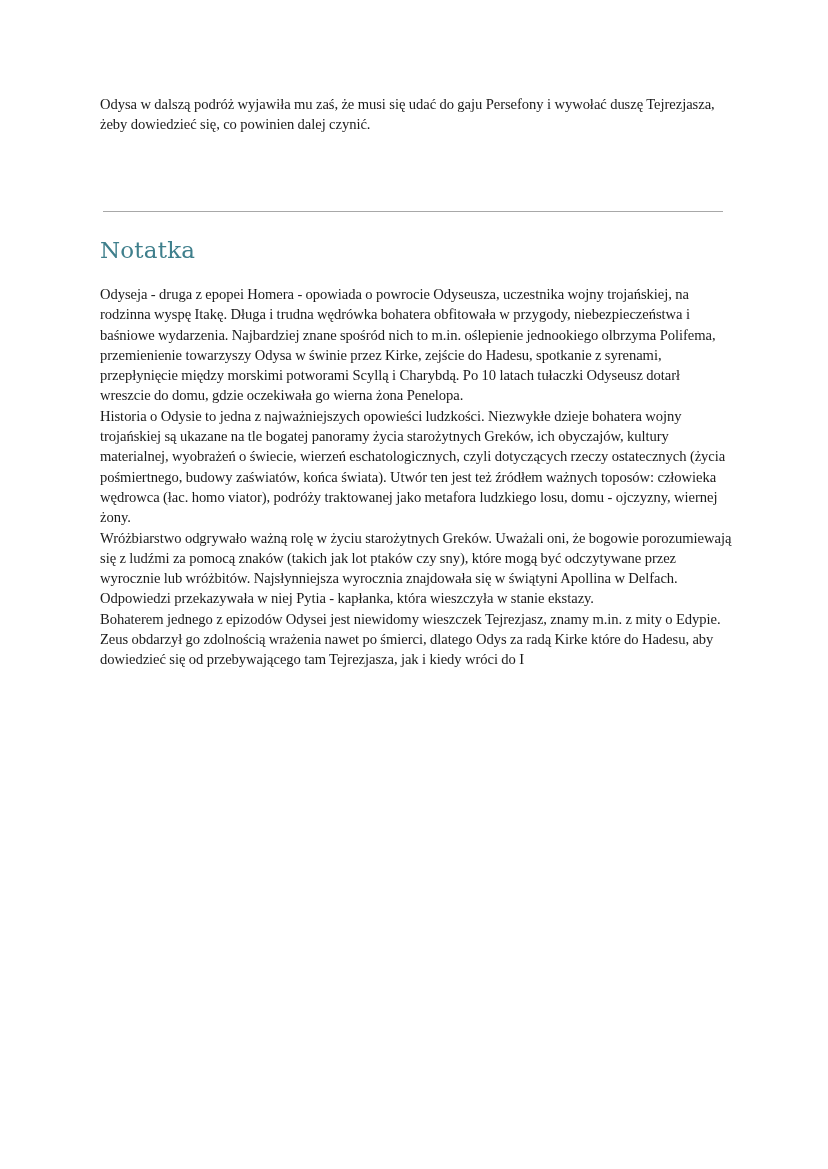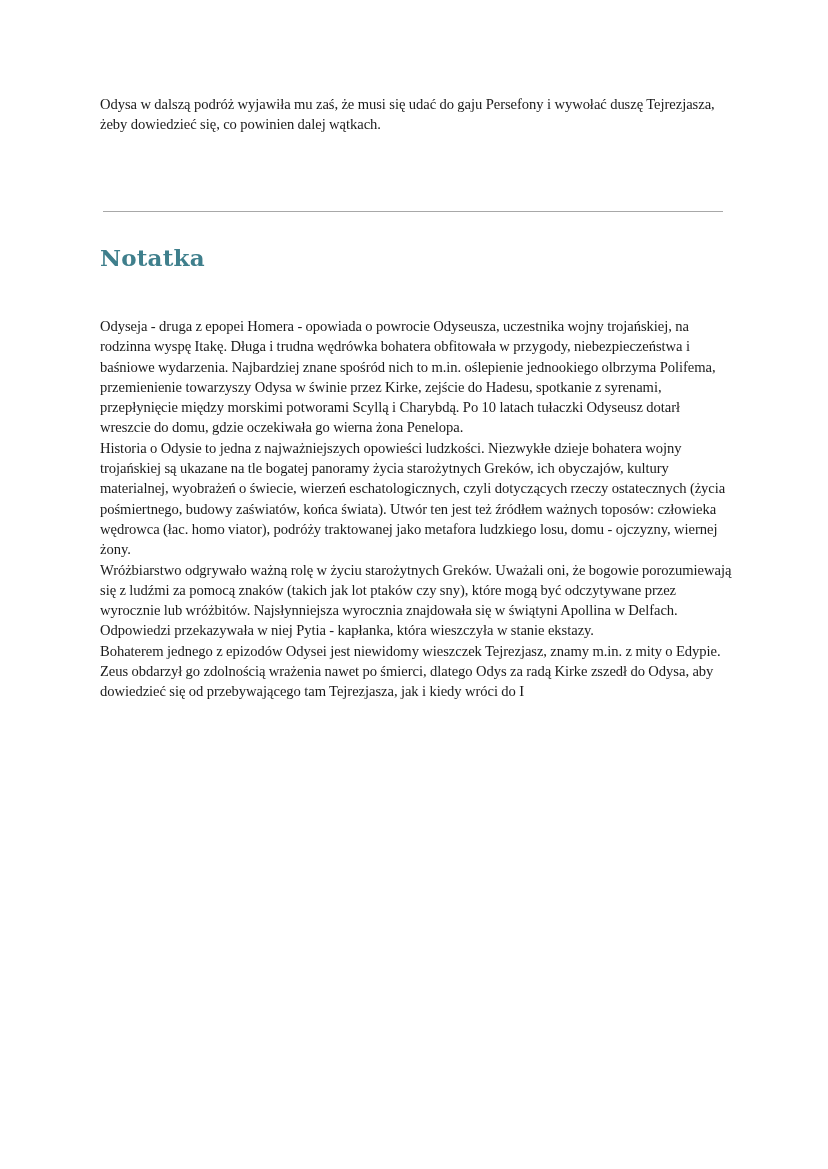--- a/index.html
+++ b/index.html
@@ -32,45 +32,45 @@
       position: absolute;
       left: 103px;
       top: 211px;
       width: 620px;
       height: 0;
       border-top: 1.5px solid #a8a8a8;
     }
     .heading {
       position: absolute;
       left: 100px;
-      top: 240px;
+      top: 232px;
       margin: 0;
       font-family: "DejaVu Serif", "Liberation Serif", serif;
-      font-weight: bold;
+      font-weight: normal;
       font-size: 23px;
       line-height: 36px;
       color: #3f7f8c;
       letter-spacing: 0.2px;
     }
     .note {
       position: absolute;
       left: 100px;
-      top: 316px;
+      top: 284px;
       width: 632px;
     }
   </style>
 </head>
 <body>
 
 <div class="page para-block">
-  <p>Odysa w dalszą podróż wyjawiła mu zaś, że musi się udać do gaju Persefony i wywołać duszę Tejrezjasza, żeby dowiedzieć się, co powinien dalej wątkach.</p>
+  <p>Odysa w dalszą podróż wyjawiła mu zaś, że musi się udać do gaju Persefony i wywołać duszę Tejrezjasza, żeby dowiedzieć się, co powinien dalej czynić.</p>
 </div>
 
 <div class="divider"></div>
 
 <h2 class="heading">Notatka</h2>
 
 <div class="note para-block">
   <p>Odyseja - druga z epopei Homera - opowiada o powrocie Odyseusza, uczestnika wojny trojańskiej, na rodzinna wyspę Itakę. Długa i trudna wędrówka bohatera obfitowała w przygody, niebezpieczeństwa i baśniowe wydarzenia. Najbardziej znane spośród nich to m.in. oślepienie jednookiego olbrzyma Polifema, przemienienie towarzyszy Odysa w świnie przez Kirke, zejście do Hadesu, spotkanie z syrenami, przepłynięcie między morskimi potworami Scyllą i Charybdą. Po 10 latach tułaczki Odyseusz dotarł wreszcie do domu, gdzie oczekiwała go wierna żona Penelopa.</p>
   <p>Historia o Odysie to jedna z najważniejszych opowieści ludzkości. Niezwykłe dzieje bohatera wojny trojańskiej są ukazane na tle bogatej panoramy życia starożytnych Greków, ich obyczajów, kultury materialnej, wyobrażeń o świecie, wierzeń eschatologicznych, czyli dotyczących rzeczy ostatecznych (życia pośmiertnego, budowy zaświatów, końca świata). Utwór ten jest też źródłem ważnych toposów: człowieka wędrowca (łac. homo viator), podróży traktowanej jako metafora ludzkiego losu, domu - ojczyzny, wiernej żony.</p>
   <p>Wróżbiarstwo odgrywało ważną rolę w życiu starożytnych Greków. Uważali oni, że bogowie porozumiewają się z ludźmi za pomocą znaków (takich jak lot ptaków czy sny), które mogą być odczytywane przez wyrocznie lub wróżbitów. Najsłynniejsza wyrocznia znajdowała się w świątyni Apollina w Delfach. Odpowiedzi przekazywała w niej Pytia - kapłanka, która wieszczyła w stanie ekstazy.</p>
-  <p>Bohaterem jednego z epizodów Odysei jest niewidomy wieszczek Tejrezjasz, znamy m.in. z mity o Edypie. Zeus obdarzył go zdolnością wrażenia nawet po śmierci, dlatego Odys za radą Kirke zszedł do Odysa, aby dowiedzieć się od przebywającego tam Tejrezjasza, jak i kiedy wróci do I</p>
+  <p>Bohaterem jednego z epizodów Odysei jest niewidomy wieszczek Tejrezjasz, znamy m.in. z mity o Edypie. Zeus obdarzył go zdolnością wrażenia nawet po śmierci, dlatego Odys za radą Kirke które do Hadesu, aby dowiedzieć się od przebywającego tam Tejrezjasza, jak i kiedy wróci do I</p>
 </div>
 
 </body></html>

